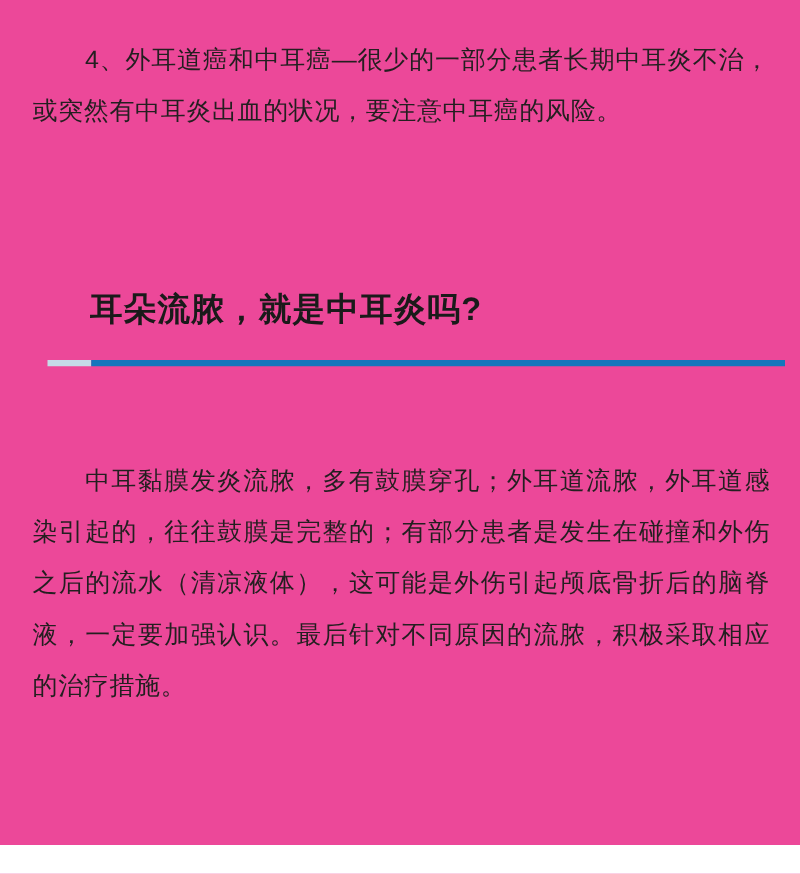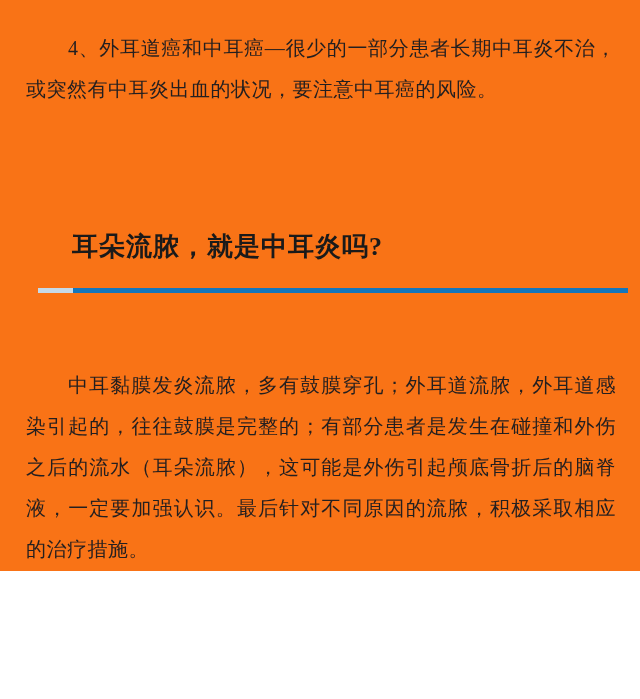--- a/index.html
+++ b/index.html
@@ -9,24 +9,23 @@
   body {
     width: 640px;
     height: 699px;
     background: #ffffff;
     font-family: "Liberation Sans", sans-serif;
     overflow: hidden;
   }
   .page {
     position: relative;
     width: 640px;
-    height: 571px;
-    background: #f97316;
+    height: 676px;
+    background: #ec4899;
     box-sizing: border-box;
-    font-family: Liberation Serif, serif;
   }
   .para {
     font-size: 20px;
     line-height: 41px;
     color: #231f20;
     letter-spacing: 0.5px;
     text-align: justify;
     text-justify: inter-ideograph;
   }
   .para-1 {
@@ -82,15 +81,15 @@
   <p class="para para-1">4、外耳道癌和中耳癌—很少的一部分患者长期中耳炎不治，或突然有中耳炎出血的状况，要注意中耳癌的风险。</p>
 
   <div class="heading-wrap">
     <h2 class="heading">耳朵流脓，就是中耳炎吗?</h2>
     <div class="rule">
       <span class="rule-left"></span>
       <span class="rule-right"></span>
     </div>
   </div>
 
-  <p class="para para-2">中耳黏膜发炎流脓，多有鼓膜穿孔；外耳道流脓，外耳道感染引起的，往往鼓膜是完整的；有部分患者是发生在碰撞和外伤之后的流水（耳朵流脓），这可能是外伤引起颅底骨折后的脑脊液，一定要加强认识。最后针对不同原因的流脓，积极采取相应的治疗措施。</p>
+  <p class="para para-2">中耳黏膜发炎流脓，多有鼓膜穿孔；外耳道流脓，外耳道感染引起的，往往鼓膜是完整的；有部分患者是发生在碰撞和外伤之后的流水（清凉液体），这可能是外伤引起颅底骨折后的脑脊液，一定要加强认识。最后针对不同原因的流脓，积极采取相应的治疗措施。</p>
 
 </div>
 
 </body></html>

